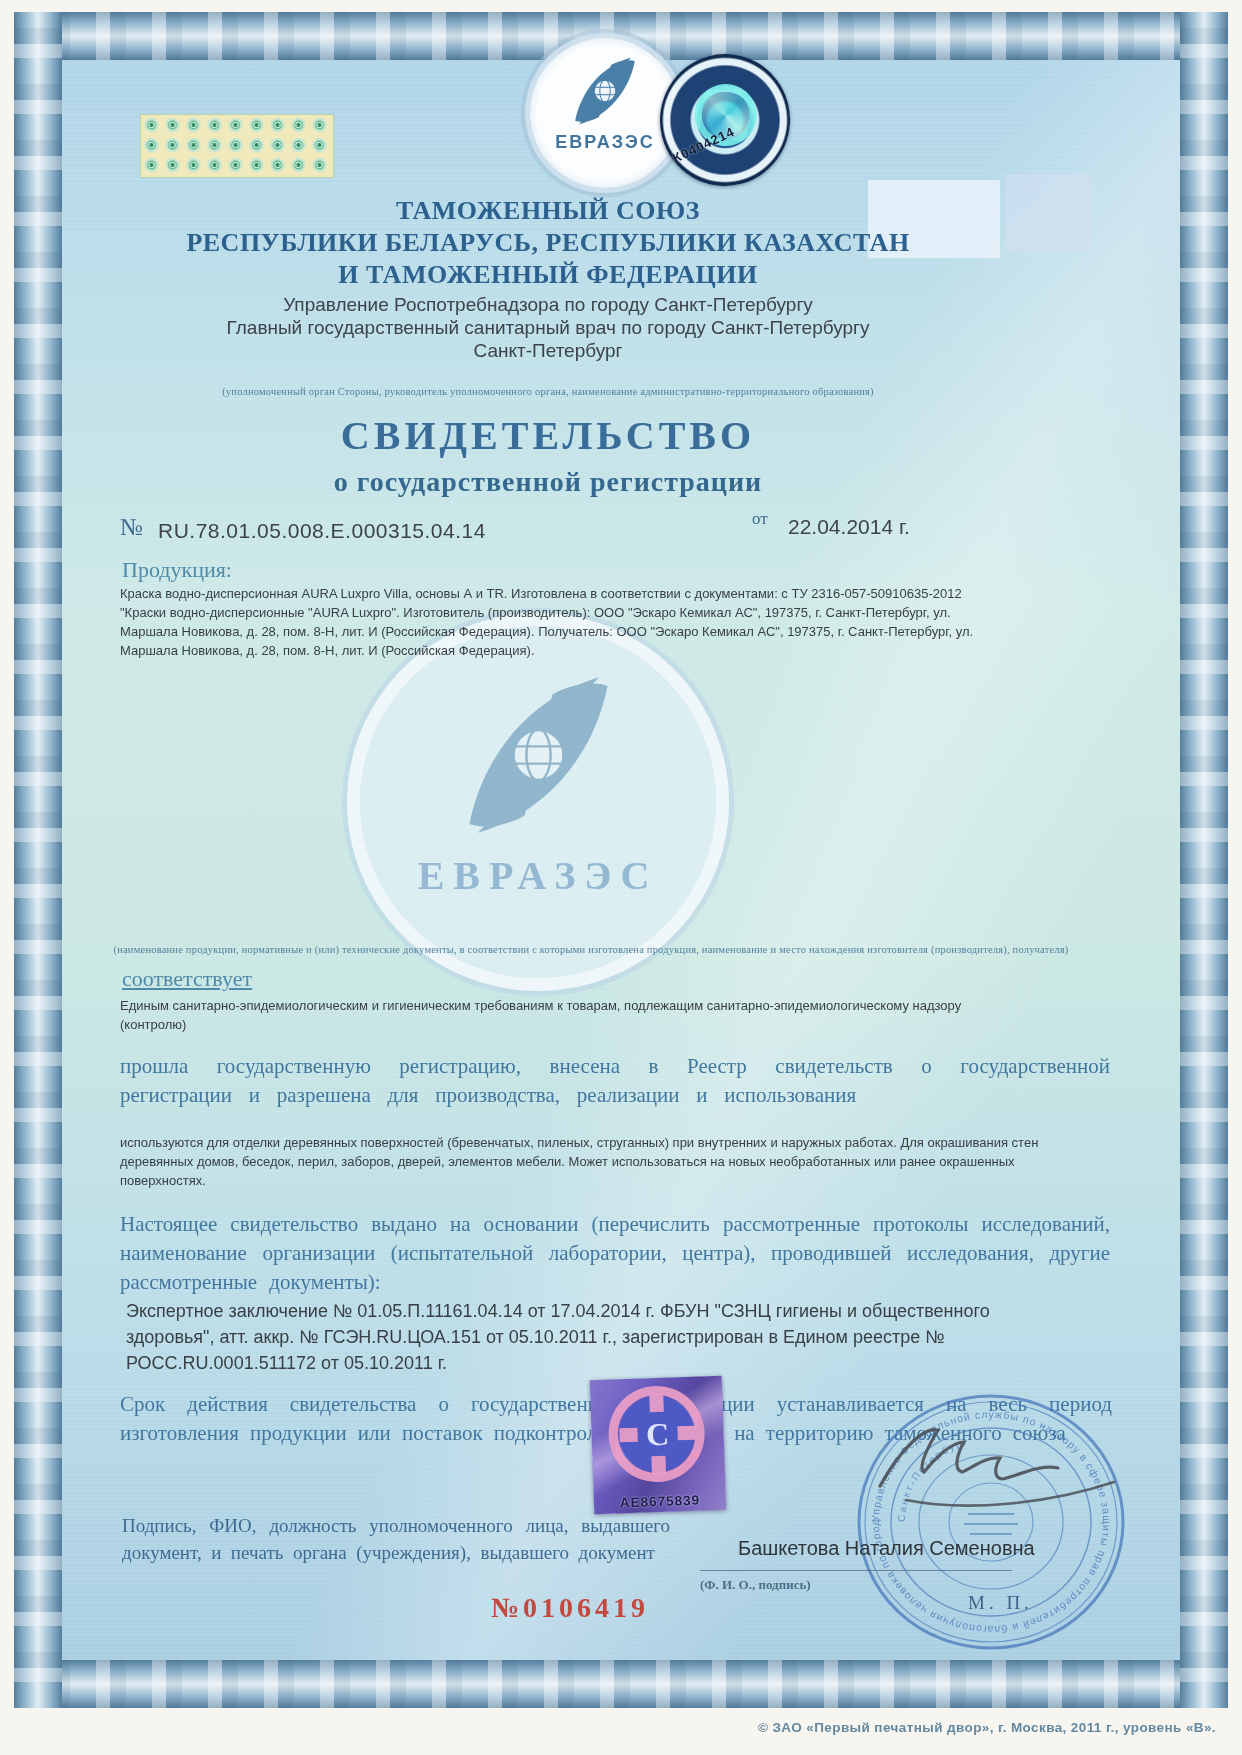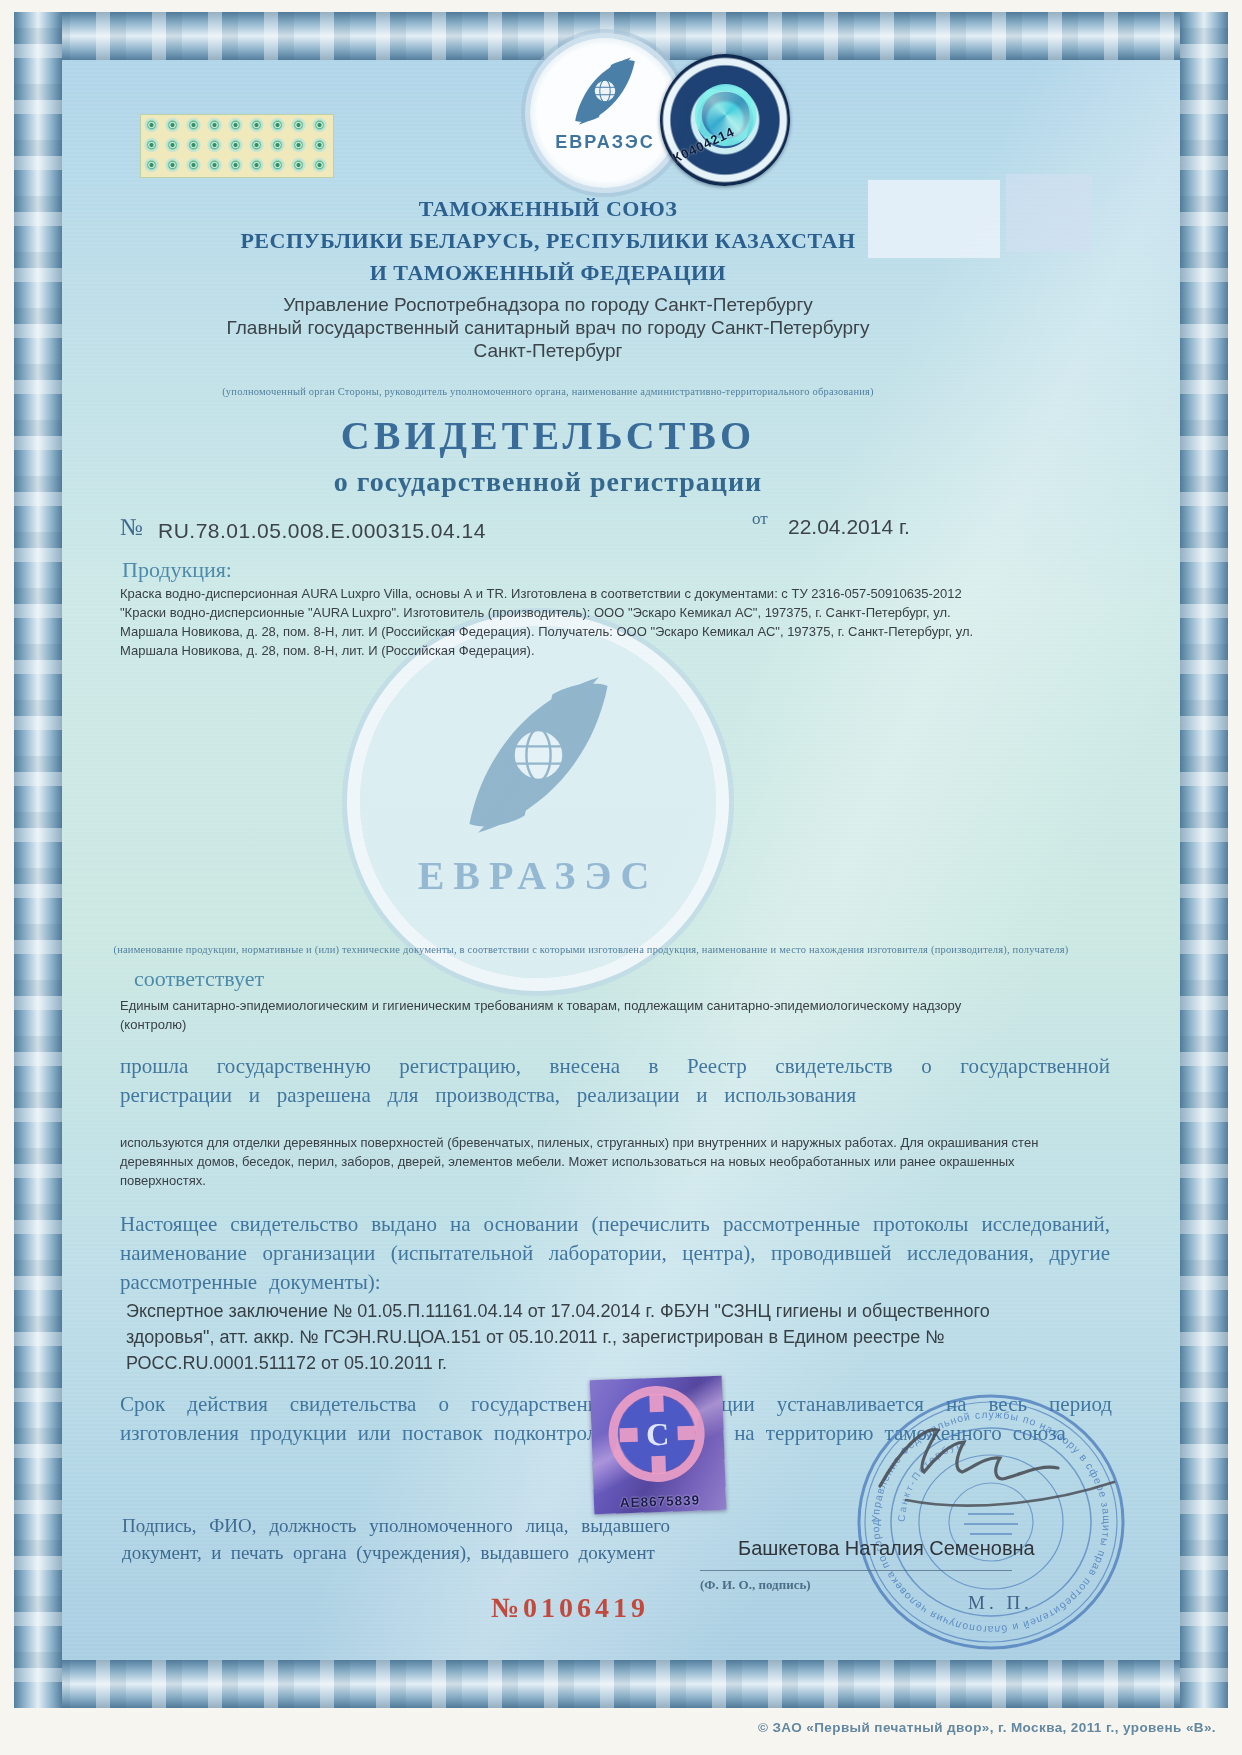--- a/index.html
+++ b/index.html
@@ -97,21 +97,21 @@
   .watermark .swoosh{margin-top:34px; width:215px; height:190px; opacity:.5;}
   .watermark .emblem-label{
     display:block; margin-top:-2px;
     font-weight:bold; font-size:40px; letter-spacing:9px; color:rgba(125,165,200,.75);
   }
 
   
   .serif{font-family:"Liberation Serif", serif;}
   .center-block{left:58px; width:980px; text-align:center;}
 
-  .union-line{color:#2b608f; font-weight:bold; font-size:22px; letter-spacing:.5px; z-index:3;}
+  .union-line{color:#2b608f; font-weight:bold; font-size:26px; letter-spacing:.5px; z-index:3;}
   .auth-line{color:#3c434a; font-size:19px; z-index:3;}
   .fine-caption{color:#53809f; font-size:10.5px; letter-spacing:.2px; z-index:3;}
 
   .title-main{top:412px; color:#3a6c99; font-weight:bold; font-size:40px; letter-spacing:4px; z-index:3;}
   .title-sub{top:466px; color:#35688f; font-weight:bold; font-size:28px; letter-spacing:1px; z-index:3;}
   .num-sign{left:120px; top:514px; font-size:24px; color:#3f6a90; z-index:3;}
   .reg-number{left:158px; top:519px; font-size:21px; color:#3d4449; letter-spacing:.5px; z-index:3;}
   .date-prep{left:752px; top:509px; font-size:17px; color:#3f6a90; z-index:3;}
   .reg-date{left:788px; top:515px; font-size:21px; color:#3d4449; z-index:3;}
 
@@ -119,21 +119,21 @@
   .body-sans{color:#383f45; font-size:13px; line-height:19px; z-index:3;}
 
   .blue-para{
     color:#41769f; font-size:21px; line-height:29px; text-align:justify; z-index:3;
     text-align-last:left;
   }
 
   .product-heading{left:122px; top:557px;}
   .product-text{left:120px; top:584px; width:872px;}
   .caption2{left:62px; top:944px; width:1058px; text-align:center;}
-  .compliance-heading{left:134px; top:966px;}
+  .compliance-heading{left:122px; top:966px;text-decoration:underline;}
   .compliance-text{left:120px; top:996px; width:884px;}
 
   .para-registered{left:120px; top:1052px; width:990px; word-spacing:.55em;}
   .para-usage{left:120px; top:1133px; width:966px;}
   .para-basis{left:120px; top:1210px; width:990px; word-spacing:.33em;}
   .para-expert{left:126px; top:1298px; width:920px; font-size:18px; line-height:26px;}
   .para-validity{left:120px; top:1390px; width:992px; word-spacing:.28em;}
 
   .sign-label{left:122px; top:1512px; width:548px; font-size:19px; line-height:27px; color:#3e6b91; text-align:justify; text-align-last:left; word-spacing:.25em; z-index:3;}
   .sign-name{left:738px; top:1537px; font-size:20px; color:#2f353b; z-index:5;}

